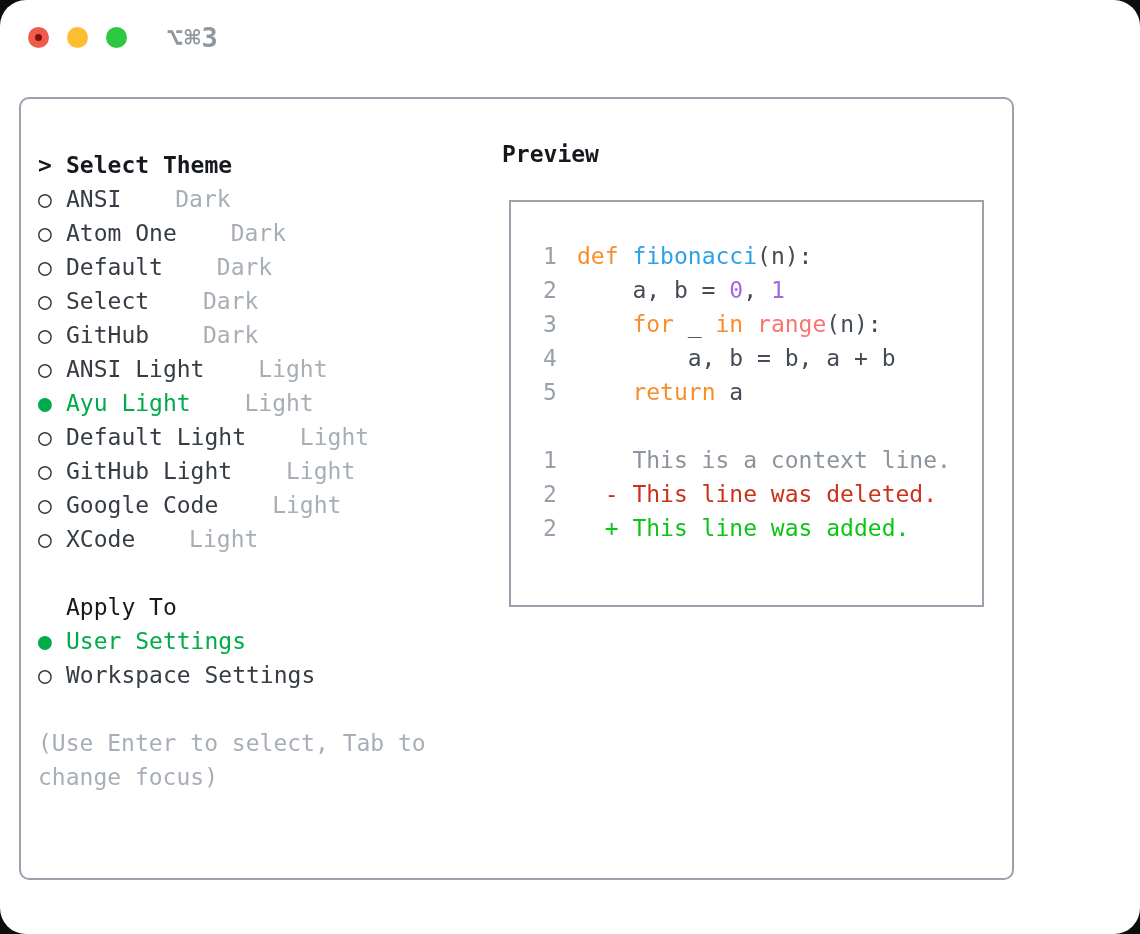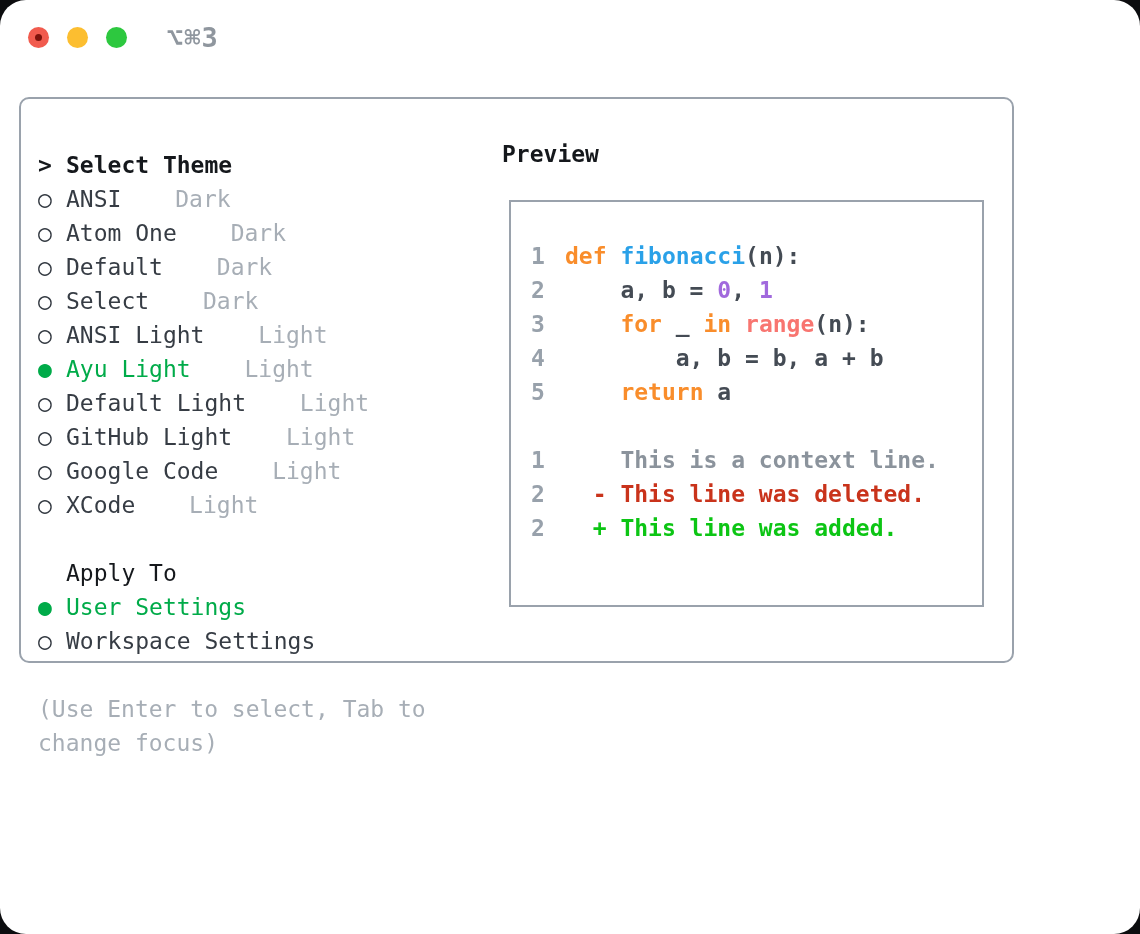--- a/index.html
+++ b/index.html
@@ -17,21 +17,21 @@
     background:var(--traffic-red-dot,#7d130c);
   }
   .light.yellow{left:67px;background:var(--traffic-yellow,#fcbe30);}
   .light.green{left:106px;background:var(--traffic-green,#2dc83f);}
   .win-title{
     position:absolute;left:167px;top:22px;font-size:27px;font-weight:bold;
     color:var(--title-gray,#8f969e);letter-spacing:1px;
   }
   
   .panel{
-    position:absolute;left:19px;top:97px;width:995px;height:566px;
+    position:absolute;left:19px;top:97px;width:995px;height:783px;
     border:2px solid var(--border-gray,#9aa2ac);border-radius:10px;
     box-sizing:border-box;background:#fff;
   }
   .left-col{
     position:absolute;left:17px;top:49px;
     font-size:23px;line-height:34px;color:var(--text-dark,#363c44);
   }
   .row{white-space:pre;}
   .row.blank{height:34px;}
   .marker{display:inline-block;width:28px;color:var(--text-dark,#363c44);}
@@ -44,22 +44,22 @@
   
   .preview-heading{
     position:absolute;left:481px;top:38px;font-size:23px;line-height:34px;
     font-weight:bold;color:var(--heading-dark,#15181c);
   }
   .preview-box{
     position:absolute;left:488px;top:101px;width:475px;height:407px;
     border:2px solid var(--border-gray,#9aa2ac);box-sizing:border-box;background:#fff;
   }
   #code{
-    margin:0;padding:37px 0 0 20px;font-size:23px;line-height:34px;
-    font-family:inherit;white-space:pre;font-weight:bold;
+    margin:0;padding:37px 0 0 32px;font-size:23px;line-height:34px;
+    font-family:inherit;white-space:pre;
   }
   .ln{display:inline-block;width:34px;color:var(--linenum-gray,#98a1ab);}
   .tk-kw{color:var(--keyword-orange,#f98d2b);}
   .tk-fn{color:var(--function-blue,#2aa1e8);}
   .tk-num{color:var(--number-purple,#a169dd);}
   .tk-call{color:var(--call-coral,#f87570);}
   .tk-plain{color:var(--code-text,#444b54);}
   .tk-context{color:var(--context-gray,#8b939c);}
   .tk-del{color:var(--deleted-red,#c9331b);}
   .tk-add{color:var(--added-green,#0cc514);}
@@ -78,20 +78,21 @@
   </div>
 
   <div class="panel">
     <div class="left-col">
       <div class="row list-header"><span class="marker">&gt;</span><span>Select Theme</span></div>
       <div id="theme-items">
           <div class="row item"><span class="marker">○</span><span class="opt-name">ANSI</span><span class="badge"> Dark</span></div>
           <div class="row item"><span class="marker">○</span><span class="opt-name">Atom One</span><span class="badge"> Dark</span></div>
           <div class="row item"><span class="marker">○</span><span class="opt-name">Default</span><span class="badge"> Dark</span></div>
           <div class="row item"><span class="marker">○</span><span class="opt-name">Select</span><span class="badge"> Dark</span></div>
+          <div class="row item"><span class="marker">○</span><span class="opt-name">GitHub</span><span class="badge"> Dark</span></div>
           <div class="row item"><span class="marker">○</span><span class="opt-name">ANSI Light</span><span class="badge"> Light</span></div>
           <div class="row item sel"><span class="marker">●</span><span class="opt-name">Ayu Light</span><span class="badge"> Light</span></div>
           <div class="row item"><span class="marker">○</span><span class="opt-name">Default Light</span><span class="badge"> Light</span></div>
           <div class="row item"><span class="marker">○</span><span class="opt-name">GitHub Light</span><span class="badge"> Light</span></div>
           <div class="row item"><span class="marker">○</span><span class="opt-name">Google Code</span><span class="badge"> Light</span></div>
           <div class="row item"><span class="marker">○</span><span class="opt-name">XCode</span><span class="badge"> Light</span></div>
         </div>
       <div class="row blank"></div>
       <div class="row apply-head"><span class="marker"></span><span>Apply To</span></div>
       <div id="apply-items">

